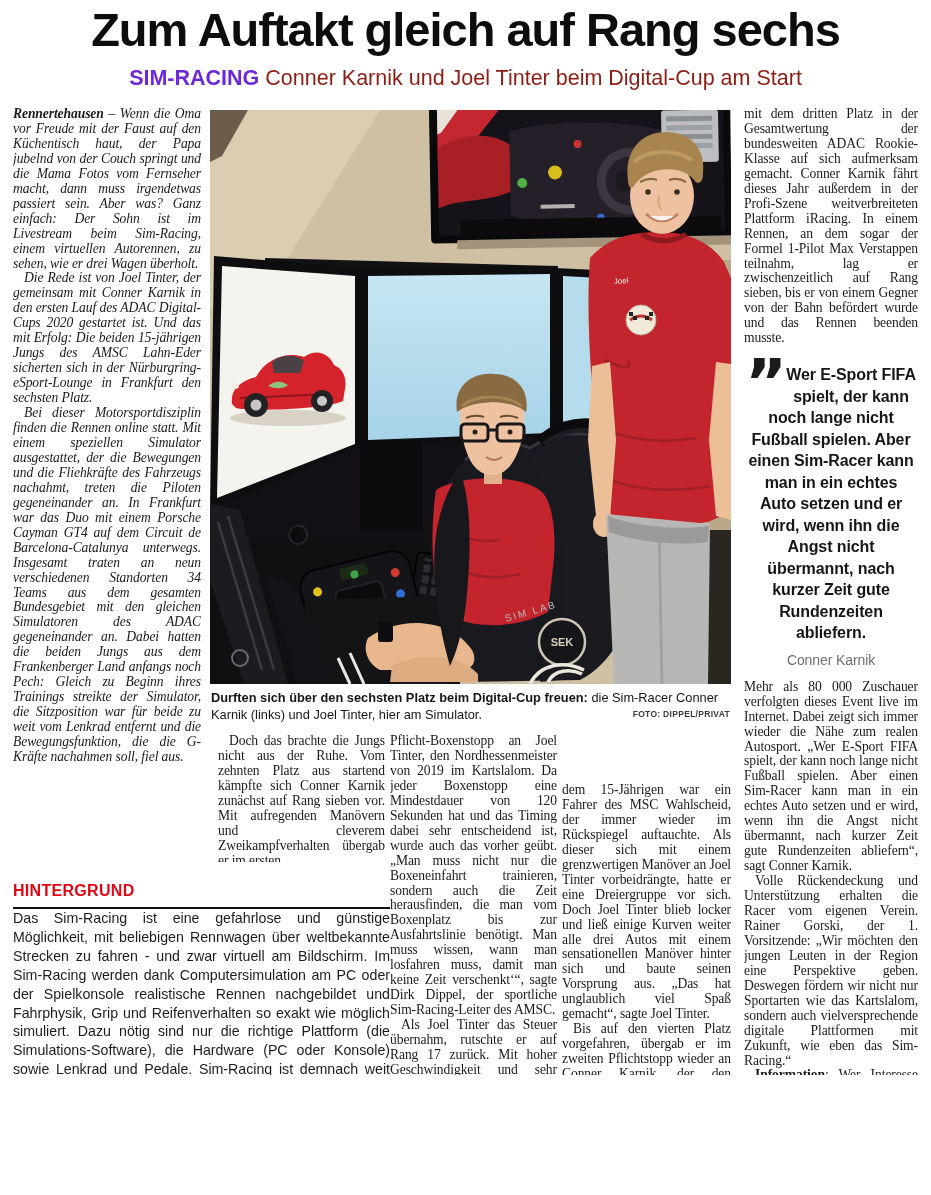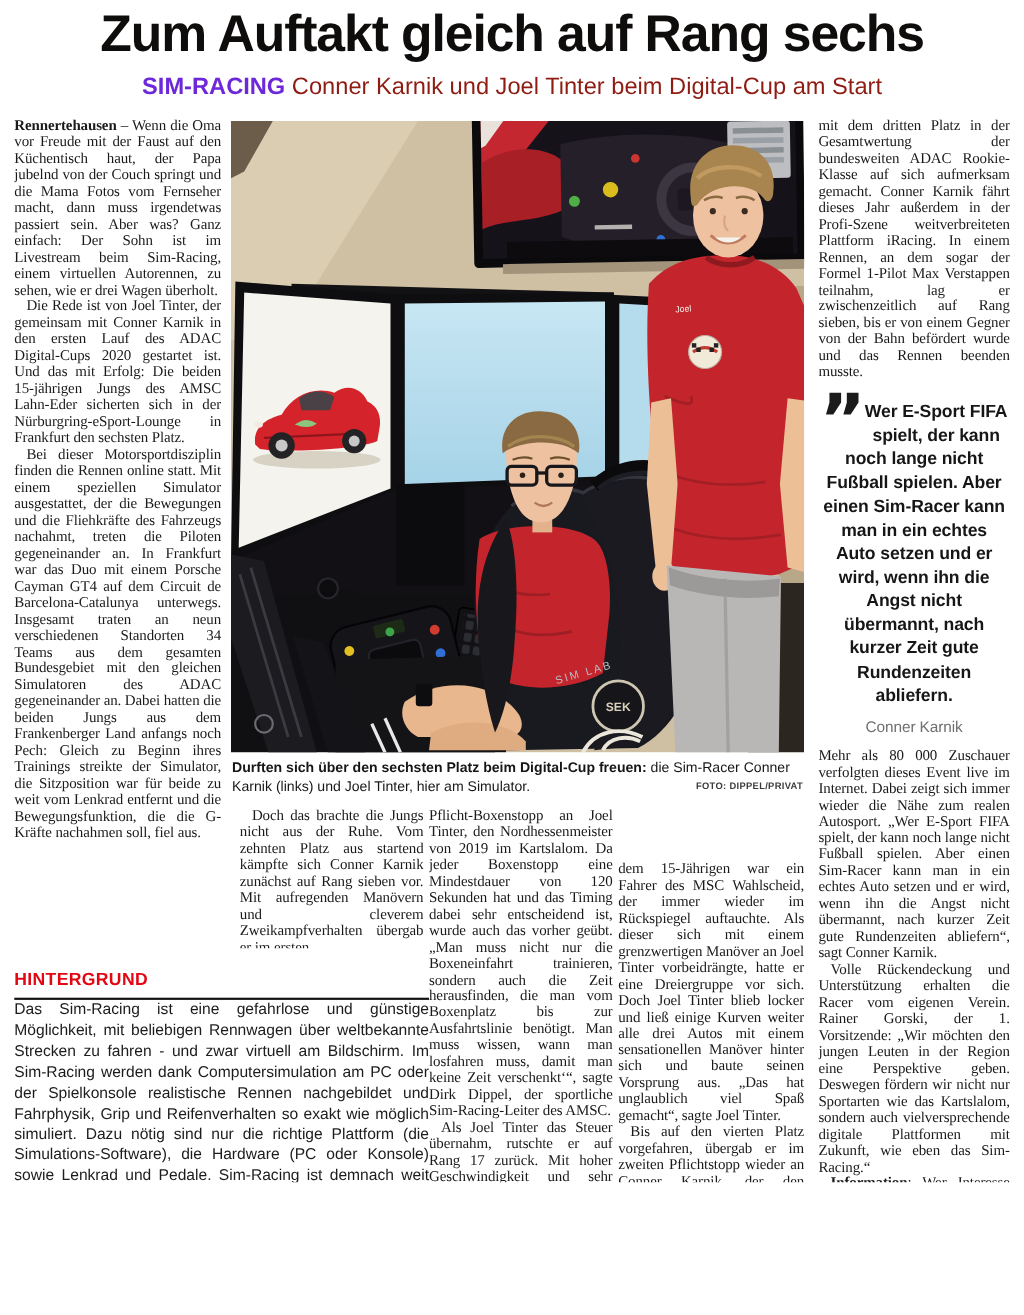--- a/index.html
+++ b/index.html
@@ -10,21 +10,21 @@
         font-size:47px;letter-spacing:-1px;color:#0f0c0c;white-space:nowrap;}
   .deck{position:absolute;left:0;top:66px;width:931px;text-align:center;
         font-family:"Liberation Sans","DejaVu Sans",sans-serif;font-size:21.5px;white-space:nowrap;}
   .deck .kicker{color:#6d28d9;font-weight:bold;}
   .deck .sub{color:#8e1c12;}
   .col{position:absolute;text-align:justify;font-size:13.6px;line-height:14.95px;
         overflow:hidden;letter-spacing:-0.1px;}
   .col p{margin:0;text-indent:11px;}
   .col p.first{text-indent:0;}
   .dateline{font-weight:bold;}
-  #col1{left:13px;top:107px;width:188px;height:754px;}
+  #col1{left:13px;top:107px;width:188px;height:754px;font-style:italic;}
   #col2{left:218px;top:734px;width:167px;height:128px;}
   #col3{left:390px;top:734px;width:167px;height:424px;}
   #col4{left:562px;top:771px;width:169px;height:424px;margin-top:12px;}
   #col5{left:744px;top:107px;width:174px;height:1062px;}
   .pullquote{margin:18px 1px 12px;text-align:center;text-indent:0;
         font-family:"Liberation Sans","DejaVu Sans",sans-serif;}
   .pq-text{font-weight:bold;font-size:16px;line-height:21.5px;color:#161616;text-indent:0;}
   .pq-mark{float:left;font-size:64px;line-height:34px;height:32px;margin:2px 2px 0 0;
         color:#1b1b1b;font-family:"DejaVu Sans",sans-serif;letter-spacing:-4px;}
   .pq-attr{margin-top:9px;font-size:14px;color:#6f6f6f;font-weight:normal;text-indent:0;}

